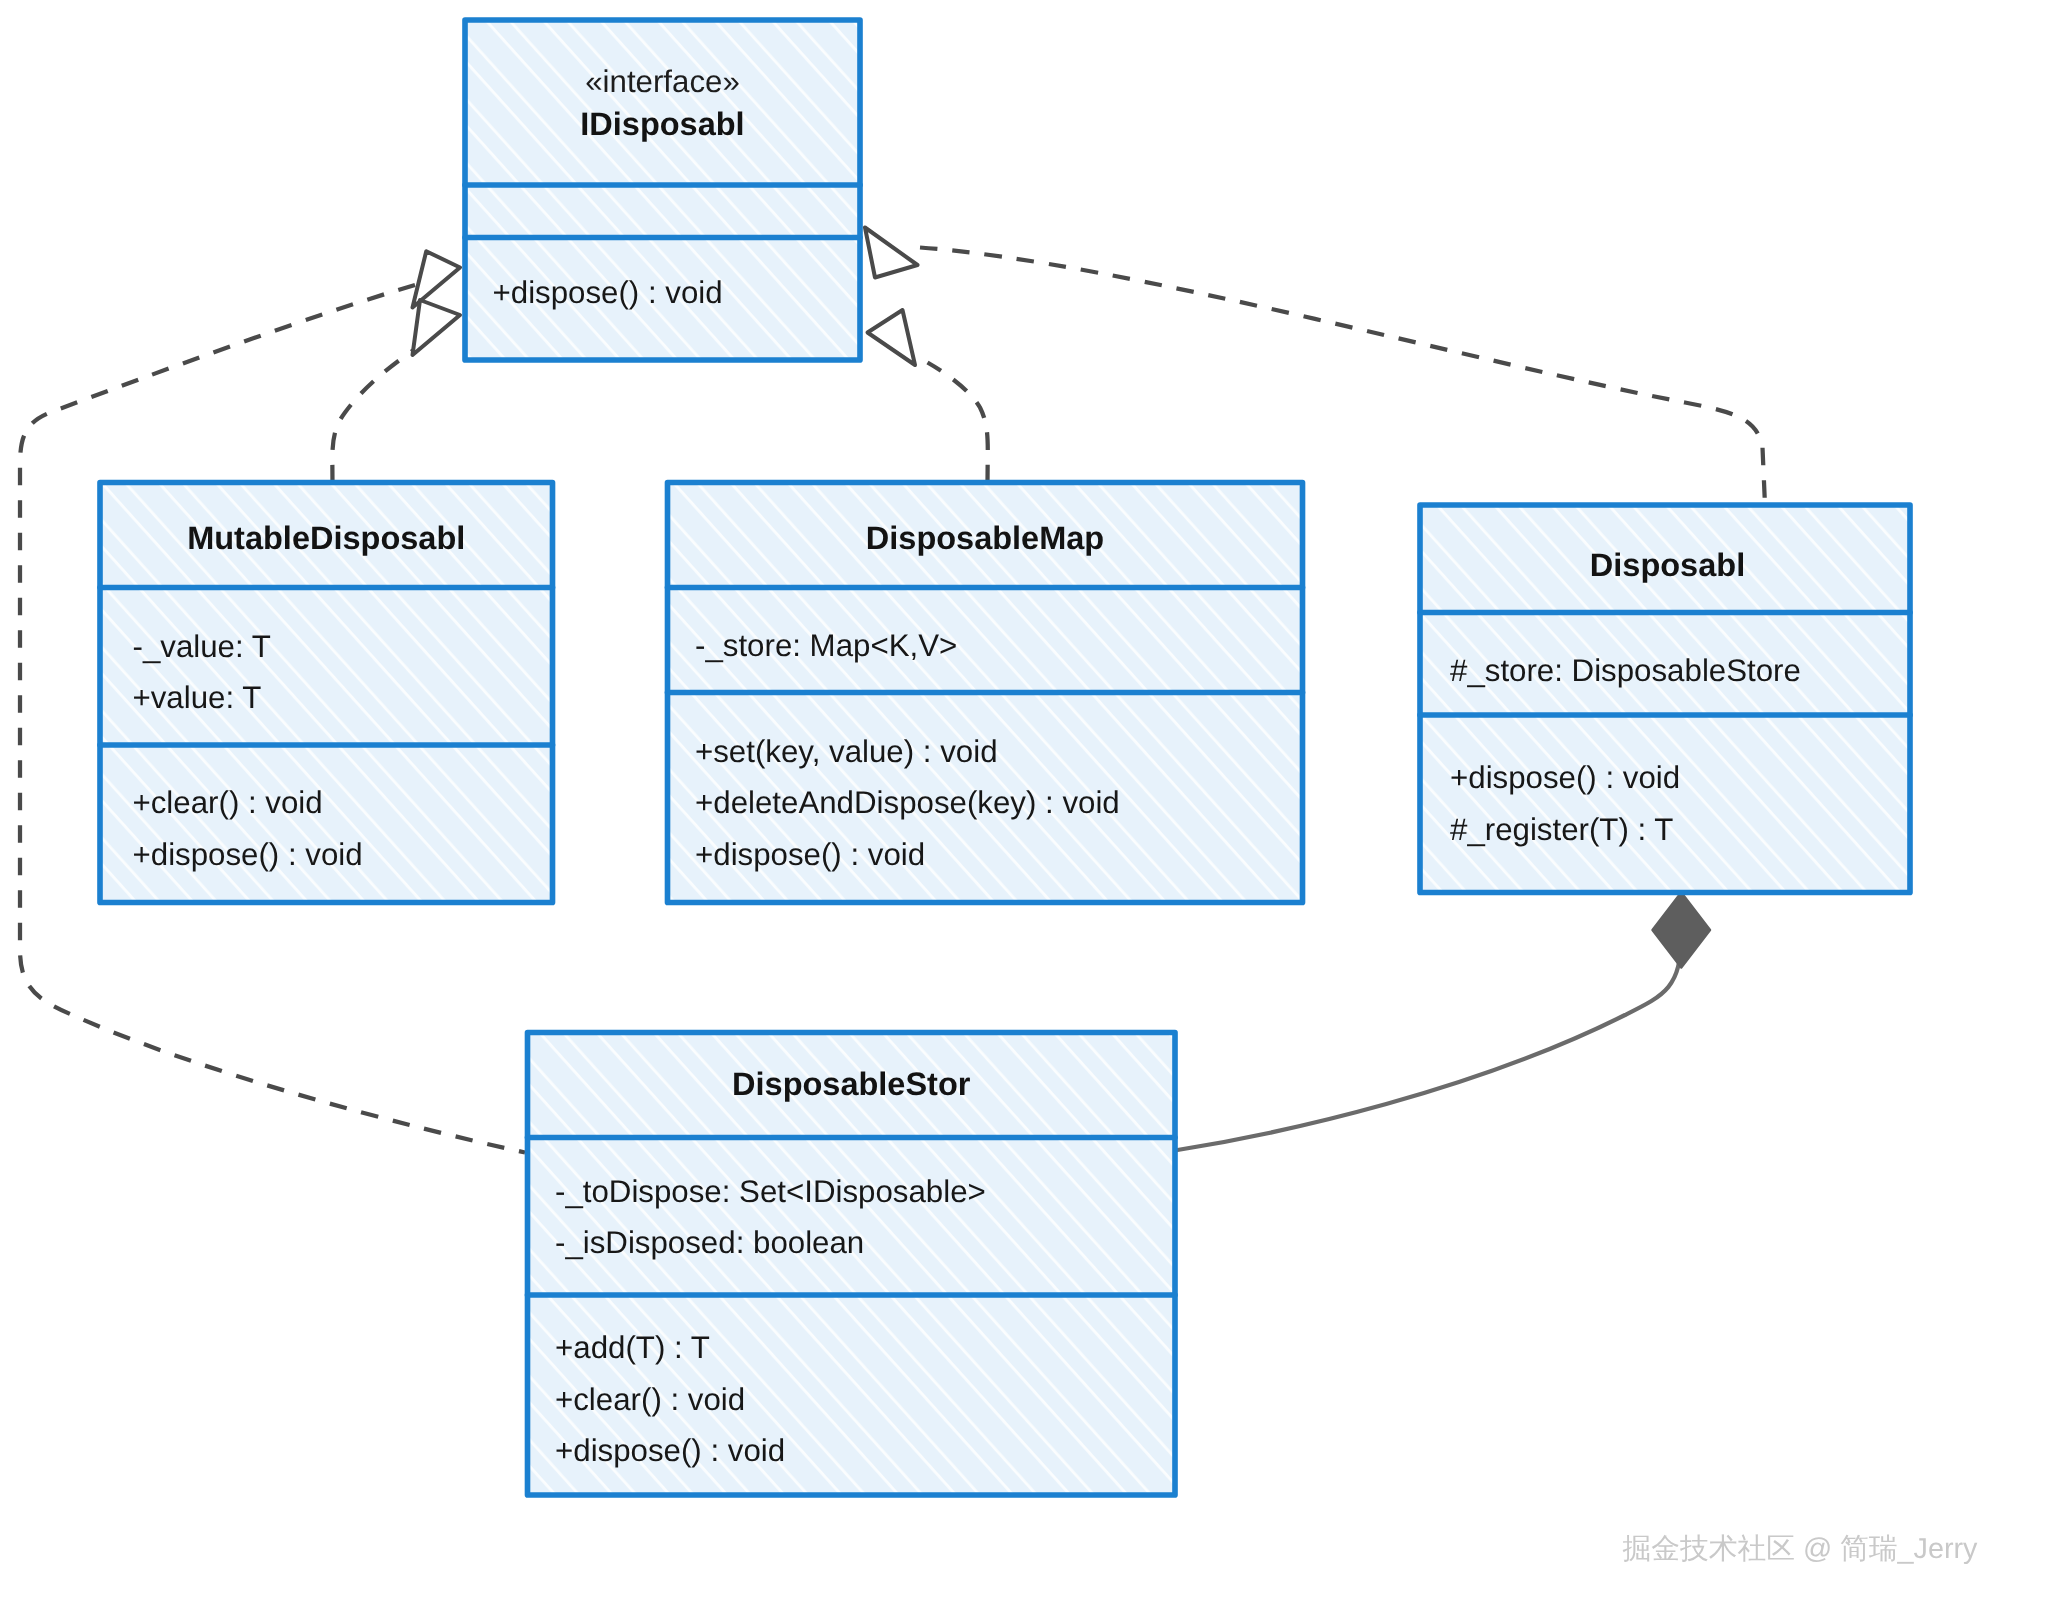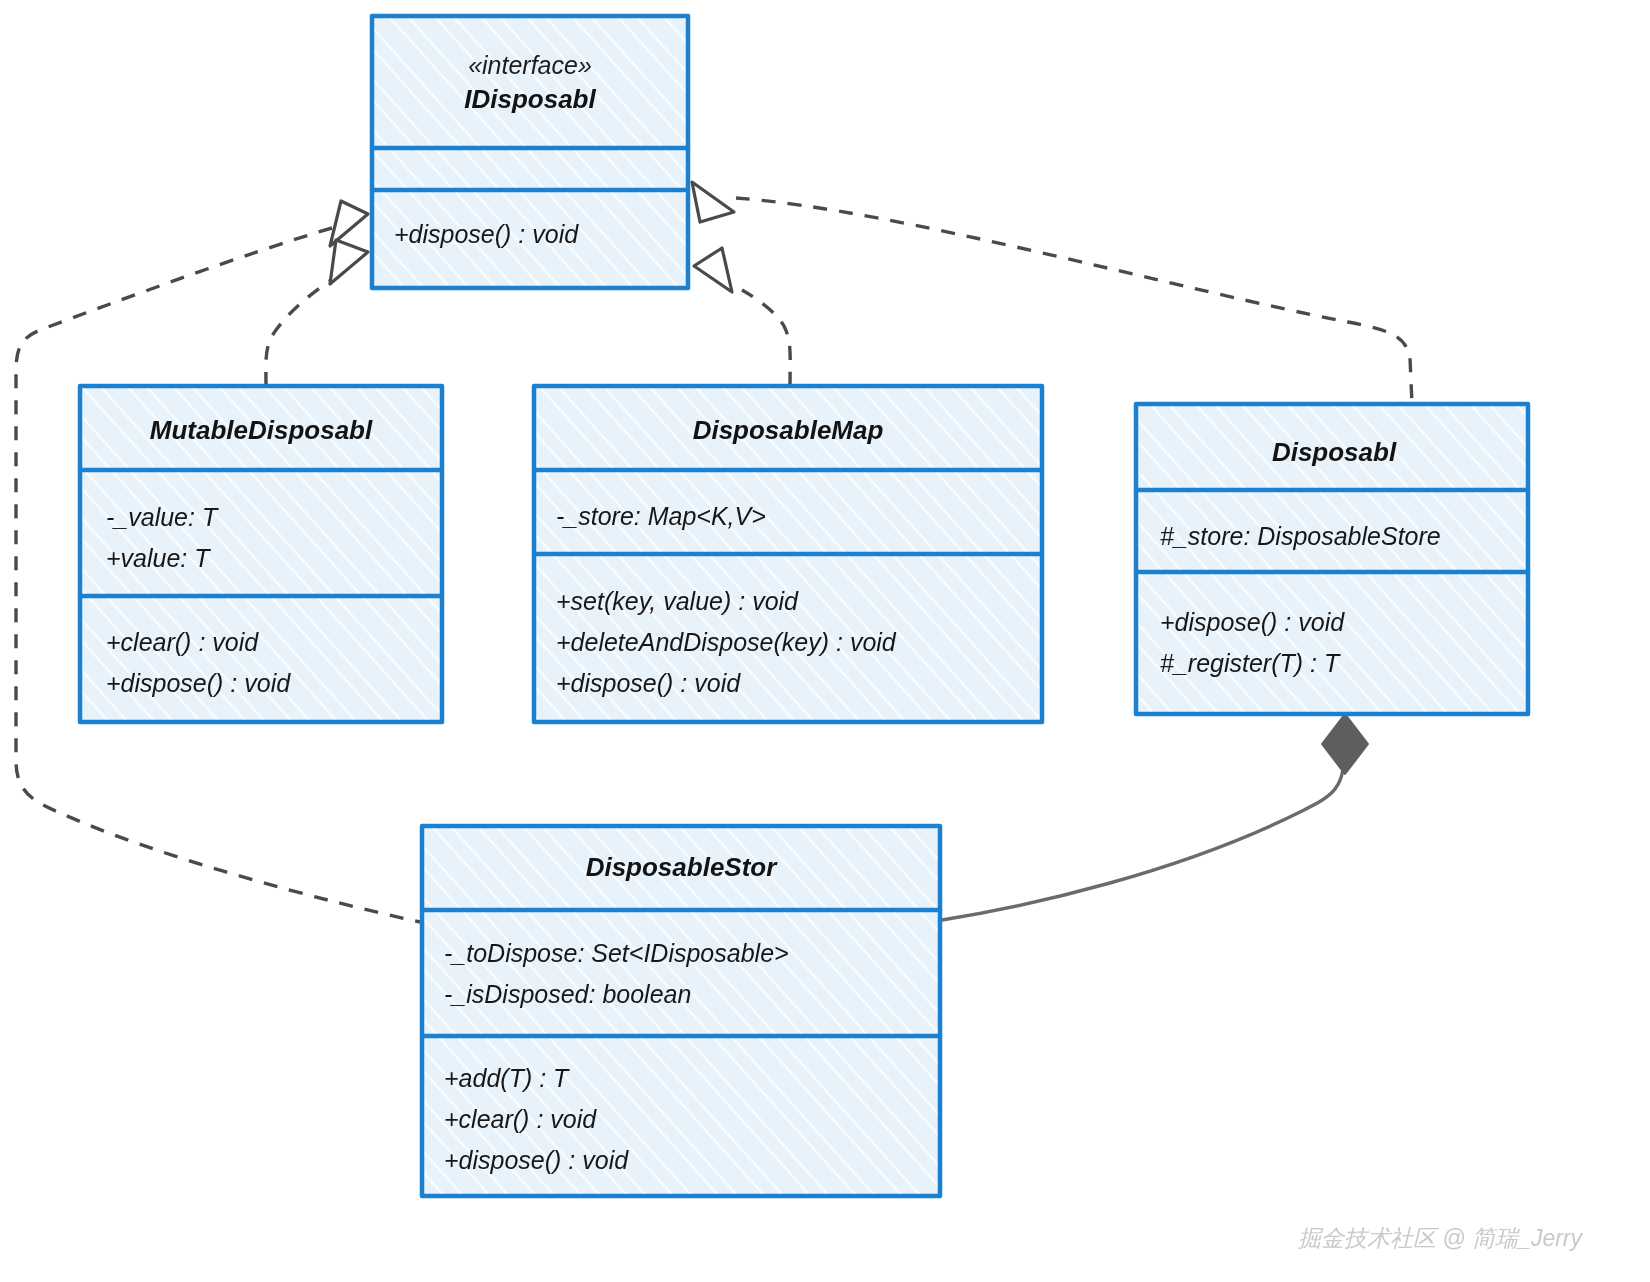--- a/index.html
+++ b/index.html
@@ -13,21 +13,20 @@
     height: 1282px;
     position: relative;
     overflow: hidden;
     font-family: "Liberation Sans", sans-serif;
   }
   #diagram-root {
     position: absolute;
     left: 0; top: 0;
     width: 1650px;
     height: 986px;
-    font-style: italic;
   }
   svg.uml-canvas {
     display: block;
     width: 1650px;
     height: 1282px;
   }
   .cls-box-stroke {
     fill: none;
     stroke: #1b80d0;
     stroke-width: 4.5;

